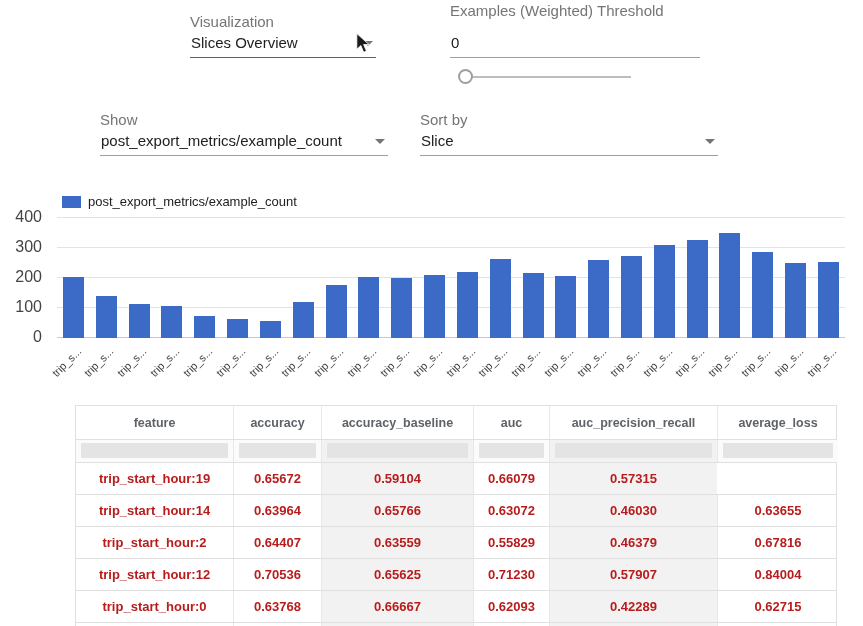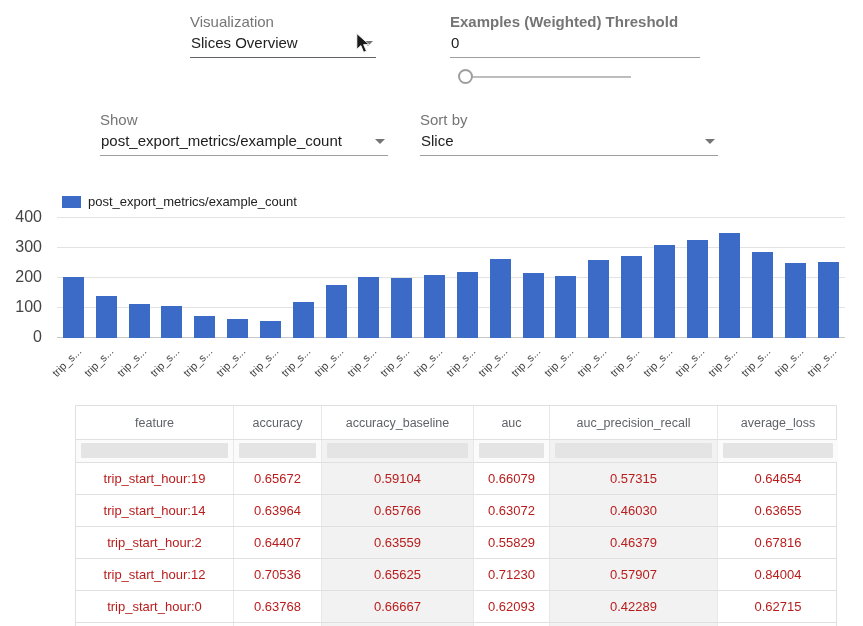--- a/index.html
+++ b/index.html
@@ -40,21 +40,21 @@
   .xslot{flex:1;position:relative;height:44px;}
   .xlabel{
     position:absolute;top:4px;right:46%;transform:rotate(-45deg);
     transform-origin:100% 0;white-space:nowrap;font-size:11px;color:#424242;
   }
   
   #table{
     border:1px solid #e0e0e0;font-size:13px;background:#fff;box-sizing:border-box;
   }
   .trow{display:grid;grid-template-columns:157px 88px 152px 76px 168px 121px;}
-  .cell{box-sizing:border-box;overflow:hidden;white-space:nowrap;}
+  .cell{box-sizing:border-box;overflow:hidden;white-space:nowrap;font-weight:bold;}
   .cell + .cell{border-left:1px solid #e8e8e8;}
   .hcell{
     color:#5f6368;font-size:12.5px;text-align:center;padding:10px 6px 9px 6px;cursor:pointer;
   }
   .header-sep{height:1px;background:#e0e0e0;}
   .fcell{padding:3px 5px 4px 5px;background:#fbfbfb;}
   .filter-box{height:15px;background:#e4e4e4;border-radius:1px;cursor:text;}
   .data-row{border-top:1px solid #e0e0e0;}
   .dcell{padding:8px 6px;text-align:center;color:#b91c1c;}
   .cell.shaded{background:#f2f2f2;}
@@ -65,21 +65,21 @@
 <body>
 
 <div id="app">
 
   <div class="abs ctrl-label" style="left:190px;top:13px;">Visualization</div>
   <div class="abs select focused" style="left:190px;top:31px;width:186px;">
     <span>Slices Overview</span>
     <span class="caret"></span>
   </div>
 
-  <div class="abs ctrl-label" style="left:450px;top:13px;font-weight:bold;">Examples (Weighted) Threshold</div>
+  <div class="abs ctrl-label" style="left:450px;top:2px;">Examples (Weighted) Threshold</div>
   <div class="abs text-input" style="left:450px;top:31px;width:250px;">
     <span>0</span>
   </div>
   <div class="abs slider-track" style="left:461px;top:76px;width:170px;">
     <div class="slider-thumb"></div>
   </div>
 
   <div class="abs ctrl-label" style="left:100px;top:111px;">Show</div>
   <div class="abs select" style="left:100px;top:129px;width:288px;">
     <span>post_export_metrics/example_count</span>
@@ -292,21 +292,20 @@
           <div class="filter-box"></div>
         </div>
       </div>
     <div>
         <div class="trow data-row">
           <div class="cell dcell">trip_start_hour:19</div>
           <div class="cell dcell">0.65672</div>
           <div class="cell dcell shaded">0.59104</div>
           <div class="cell dcell">0.66079</div>
           <div class="cell dcell shaded">0.57315</div>
-          <div class="cell dcell">0.64654</div>
         </div>
         <div class="trow data-row">
           <div class="cell dcell">trip_start_hour:14</div>
           <div class="cell dcell">0.63964</div>
           <div class="cell dcell shaded">0.65766</div>
           <div class="cell dcell">0.63072</div>
           <div class="cell dcell shaded">0.46030</div>
           <div class="cell dcell">0.63655</div>
         </div>
         <div class="trow data-row">

